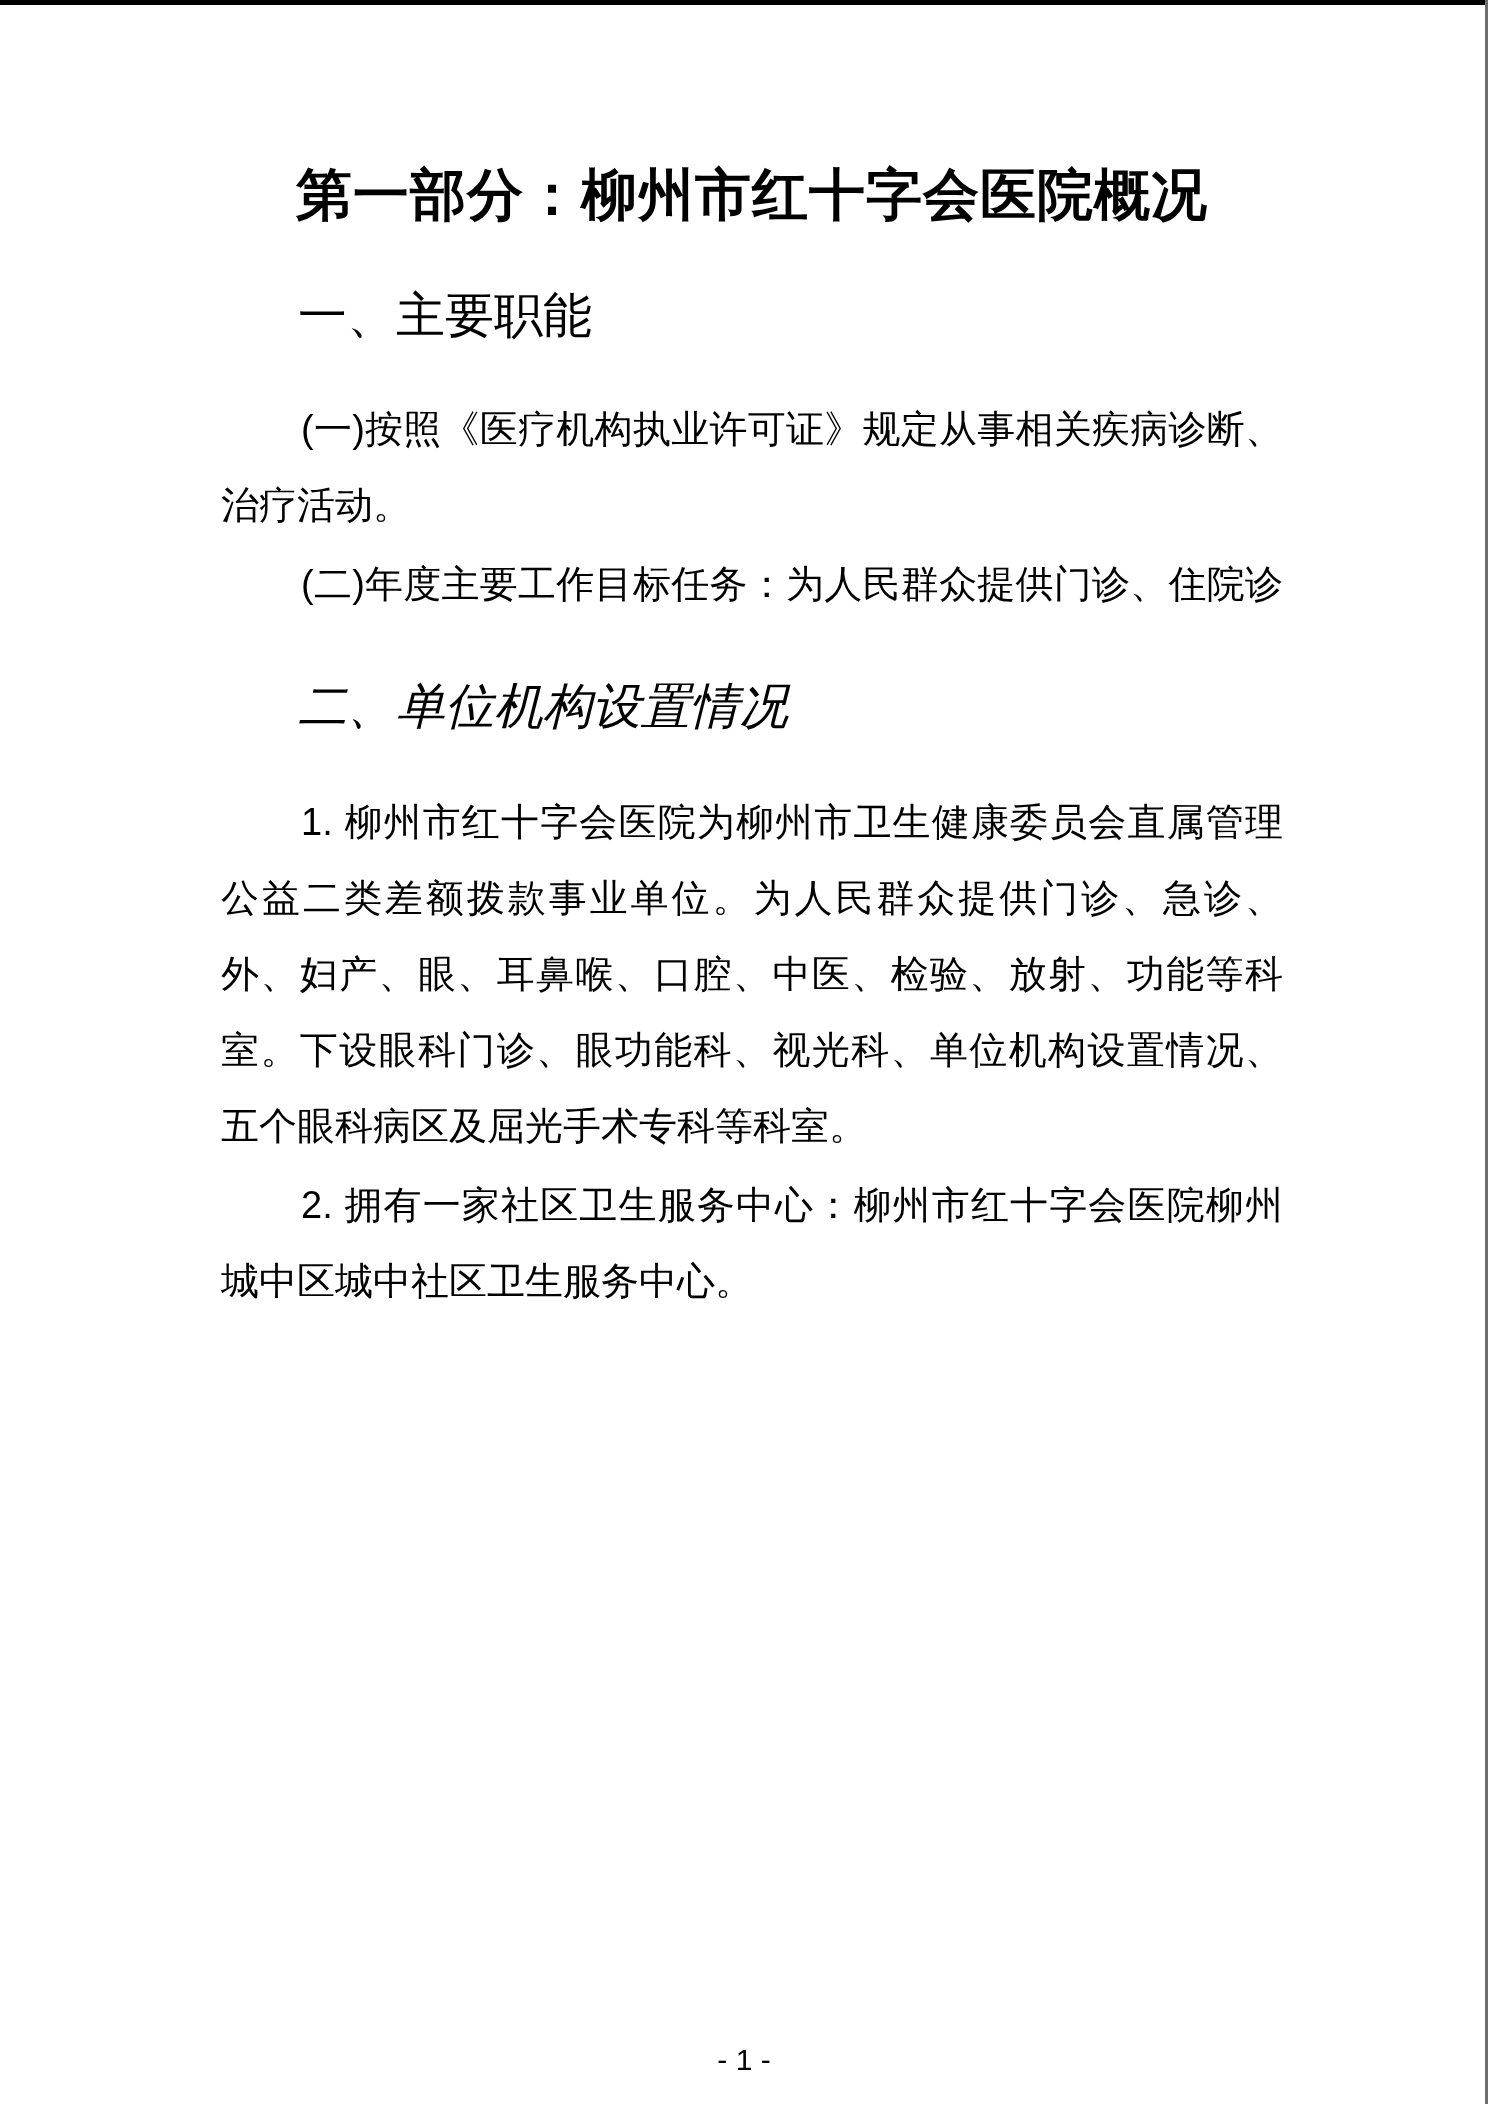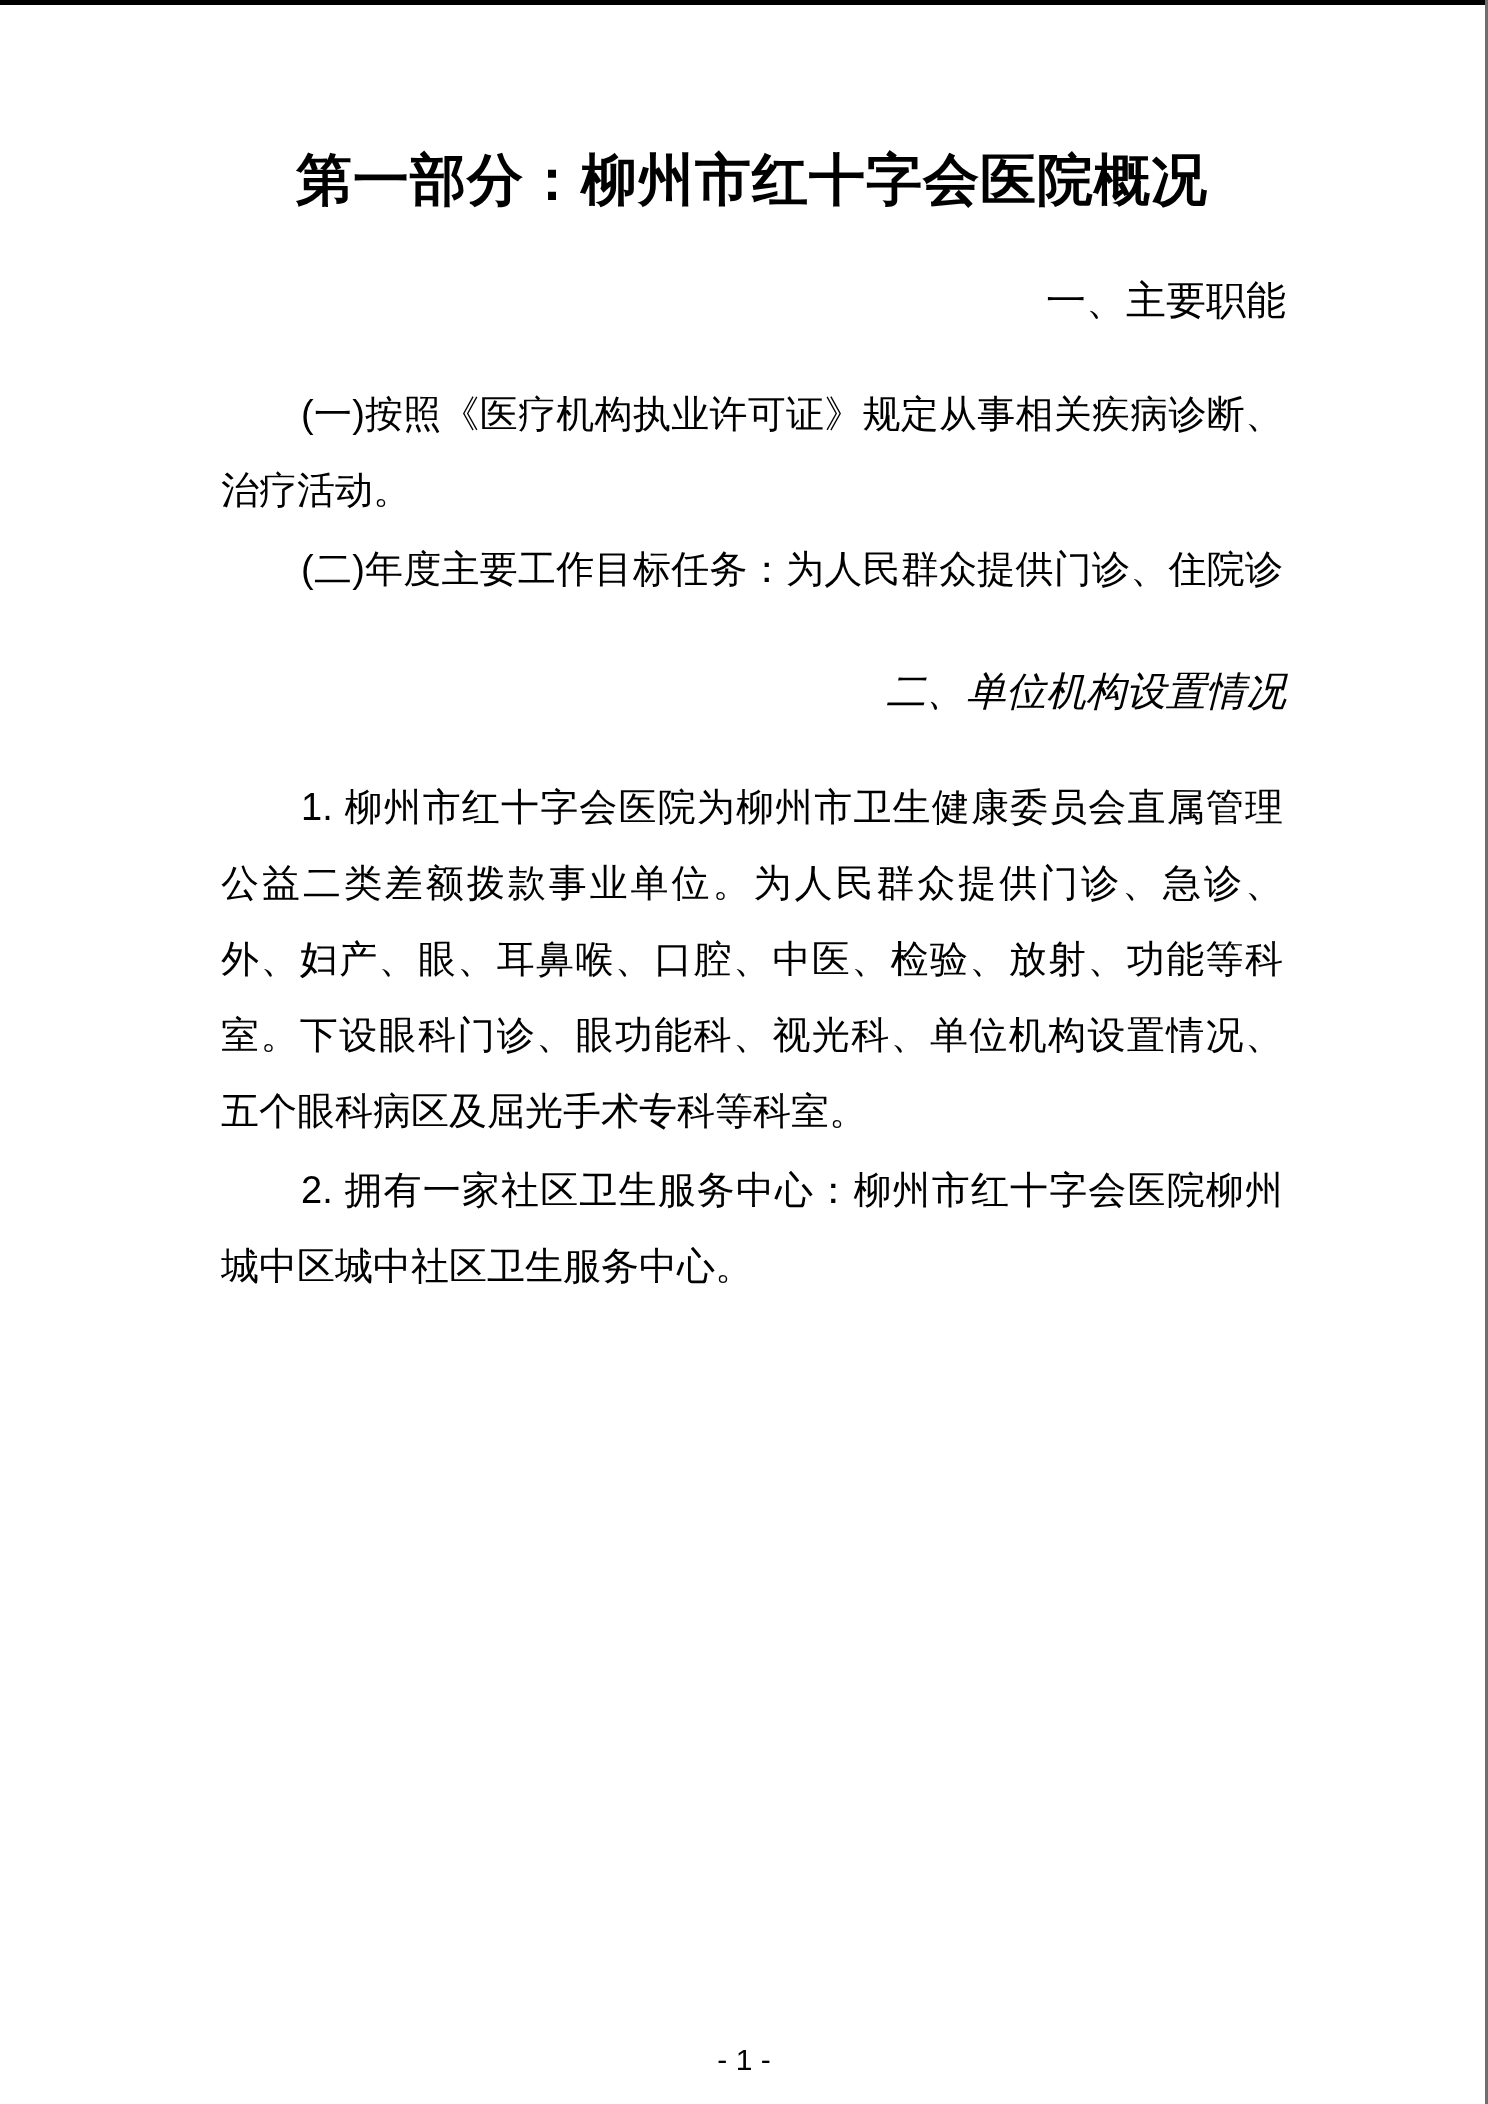--- a/index.html
+++ b/index.html
@@ -30,40 +30,39 @@
   .scan-edge-right {
     position: absolute;
     top: 0; right: 0;
     width: 3px; height: 100%;
     background: #6e6e6e;
   }
   
   .content {
     position: absolute;
     left: 218px;
-    top: 2px;
+    top: 17px;
     width: 1068px;
   }
   .title {
     margin: 148px 0 0 0;
     font-size: 56px;
     line-height: 60px;
     font-weight: 700;
     text-align: center;
     letter-spacing: 1px;
     white-space: nowrap;
   }
   .heading {
     margin: 0;
-    font-size: 40px;
+    font-size: 49px;
     line-height: 40px;
     font-weight: 400;
     text-indent: 80px;
     white-space: nowrap;
-    text-align: right;
   }
   .heading.h-first { margin-top: 70px; }
   .heading.h-second { margin-top: 64px; font-style: italic; }
   .para { margin: 3px; }
   .para.after-h1 { margin-top: 56px; }
   .para.after-h2 { margin-top: 58px; }
   .line {
     font-size: 38px;
     line-height: 76px;
     height: 76px;

